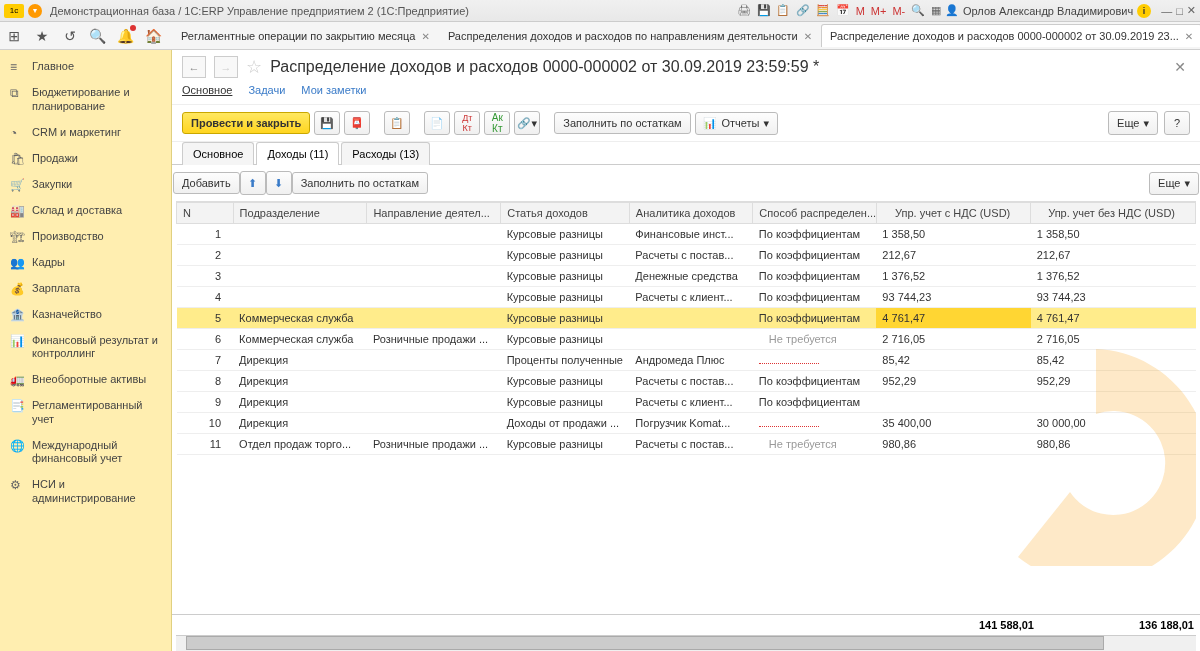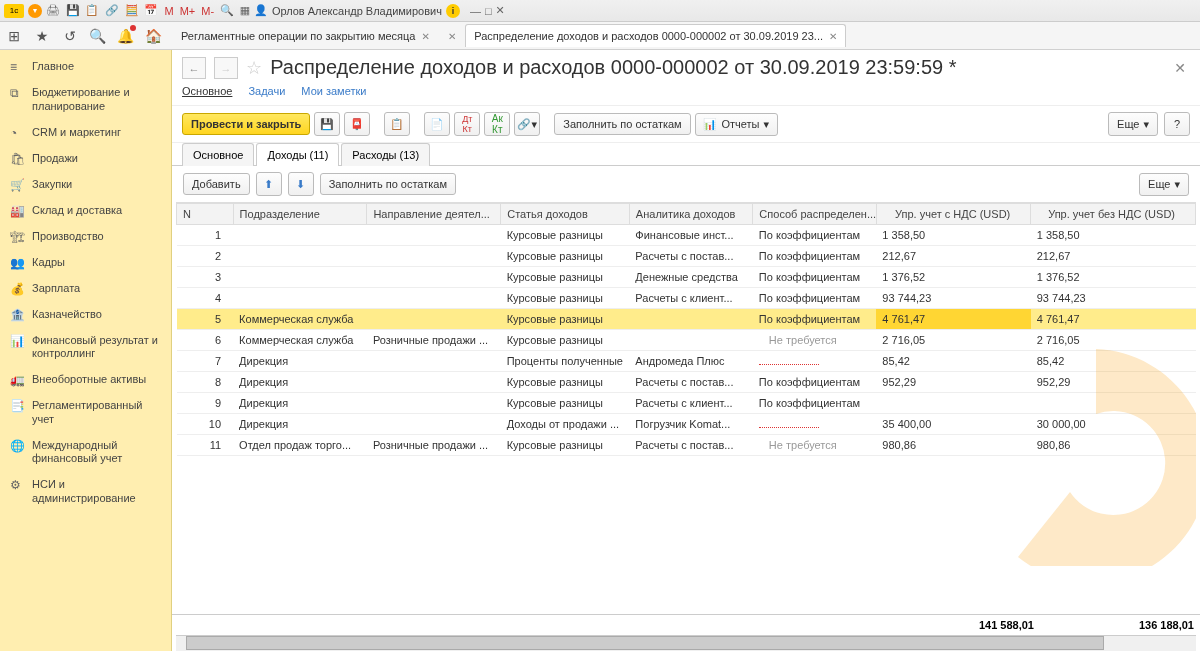--- a/index.html
+++ b/index.html
@@ -19,34 +19,34 @@
 .tab .close-x { color: #888; font-size: 10px; }
 .main { flex: 1; display: flex; overflow: hidden; }
 .sidebar { width: 172px; background: #ffeeb0; border-right: 1px solid #e0d080; display: flex; flex-direction: column; padding-top: 4px; }
 .sidebar-item { padding: 6px 10px; display: flex; align-items: flex-start; gap: 8px; color: #444; cursor: pointer; }
 .sidebar-item .ico { width: 14px; color: #666; font-size: 12px; }
 .sidebar-item .label { flex: 1; line-height: 1.25; }
 .content { flex: 1; display: flex; flex-direction: column; overflow: hidden; position: relative; }
 .doc-header { padding: 6px 10px 4px; display: flex; align-items: center; gap: 8px; }
 .nav-back, .nav-fwd { width: 24px; height: 22px; border: 1px solid #ccc; background: #f8f8f8; cursor: pointer; display: flex; align-items: center; justify-content: center; color: #888; }
 .star-ico { font-size: 18px; color: #ccc; cursor: pointer; }
-.doc-title { font-size: 20px; font-weight: normal; color: #333; }
+.doc-title { font-size: 16px; font-weight: normal; color: #333; }
 .close-panel { margin-left: auto; padding-right: 4px; color: #888; cursor: pointer; font-size: 14px; }
 .link-row { padding: 2px 10px 8px; display: flex; gap: 16px; border-bottom: 1px solid #eee; }
 .link-item { color: #3a7bc8; cursor: pointer; }
 .link-item.active { color: #333; text-decoration: underline; }
 .cmd-row { padding: 6px 10px; display: flex; align-items: center; gap: 4px; border-bottom: 1px solid #eee; }
 .btn { border: 1px solid #bbb; background: linear-gradient(#fdfdfd,#f0f0f0); padding: 4px 8px; border-radius: 3px; cursor: pointer; display: inline-flex; align-items: center; gap: 4px; color: #333; }
 .btn.primary { background: linear-gradient(#ffe860,#ffd520); border-color: #c9a700; font-weight: bold; }
 .btn-ico { width: 26px; height: 24px; padding: 0; justify-content: center; }
 .cmd-right { margin-left: auto; display: flex; gap: 6px; }
 .subtabs { display: flex; gap: 0; border-bottom: 1px solid #ccc; padding: 0 10px; }
 .subtab { padding: 5px 10px; border: 1px solid #ccc; border-bottom: none; background: #f5f5f5; cursor: pointer; margin-bottom: -1px; border-radius: 3px 3px 0 0; margin-right: 2px; }
 .subtab.active { background: #fff; }
-.tab-toolbar { padding: 6px 11px; display: flex; gap: 6px; align-items: center; }
+.tab-toolbar { padding: 6px 1px; display: flex; gap: 0; align-items: center; }
 .tab-toolbar .right { margin-left: auto; }
 .grid-wrap { flex: 1; overflow: auto; border-top: 1px solid #ddd; margin: 0 4px; position: relative; }
 table.grid { width: 100%; border-collapse: collapse; table-layout: fixed; }
 .grid th { background: #f3f3f3; border: 1px solid #ddd; padding: 4px 6px; text-align: left; font-weight: normal; color: #444; white-space: nowrap; overflow: hidden; }
 .grid td { border-bottom: 1px solid #eee; padding: 4px 6px; white-space: nowrap; overflow: hidden; text-overflow: ellipsis; color: #333; }
 .grid tr.selected td { background: #ffec8b; }
 .grid tr.selected td.amt-vat { background: #ffd633; }
 .grid td.num { padding-right: 20px; }
 .grid th.num { text-align: right; padding-right: 20px; }
 .grid td.n-col { text-align: right; padding-right: 12px; }
@@ -58,20 +58,21 @@
 .watermark svg { width: 100%; height: 100%; }
 .hscroll { height: 16px; background: #f0f0f0; border-top: 1px solid #ccc; margin: 0 4px; }
 .hscroll .thumb { height: 14px; background: #ccc; border: 1px solid #aaa; width: 90%; margin-left: 1%; }
 </style>
 </head>
 <body>
 
 <div class="titlebar">
   <span class="logo">1c</span>
   <span class="dropdown-circle">▾</span>
+  <span class="titlebar-title">Демонстрационная база / 1С:ERP Управление предприятием 2  (1С:Предприятие)</span>
   <div class="titlebar-icons">
     <span>🖨</span>
     <span>💾</span>
     <span>📋</span>
     <span>🔗</span>
     <span>🧮</span>
     <span>📅</span>
     <span style="color:#c33">M</span>
     <span style="color:#c33">M+</span>
     <span style="color:#c33">M-</span>
@@ -94,20 +95,21 @@
   <div class="icon-btn">↺</div>
   <div class="icon-btn">🔍</div>
   <div class="icon-btn" style="position:relative">🔔<span style="position:absolute;top:2px;right:4px;width:6px;height:6px;background:#d33;border-radius:50%"></span></div>
   <div class="icon-btn">🏠</div>
   <div class="tabs-row" id="tabs-row">
       <div class="tab">
         <span>Регламентные операции по закрытию месяца</span>
         <span class="close-x">✕</span>
       </div>
       <div class="tab">
+        <span>Распределения доходов и расходов по направлениям деятельности</span>
         <span class="close-x">✕</span>
       </div>
       <div class="tab active">
         <span>Распределение доходов и расходов  0000-000002 от 30.09.2019 23...</span>
         <span class="close-x">✕</span>
       </div>
     </div>
 </div>
 
 <div class="main">

